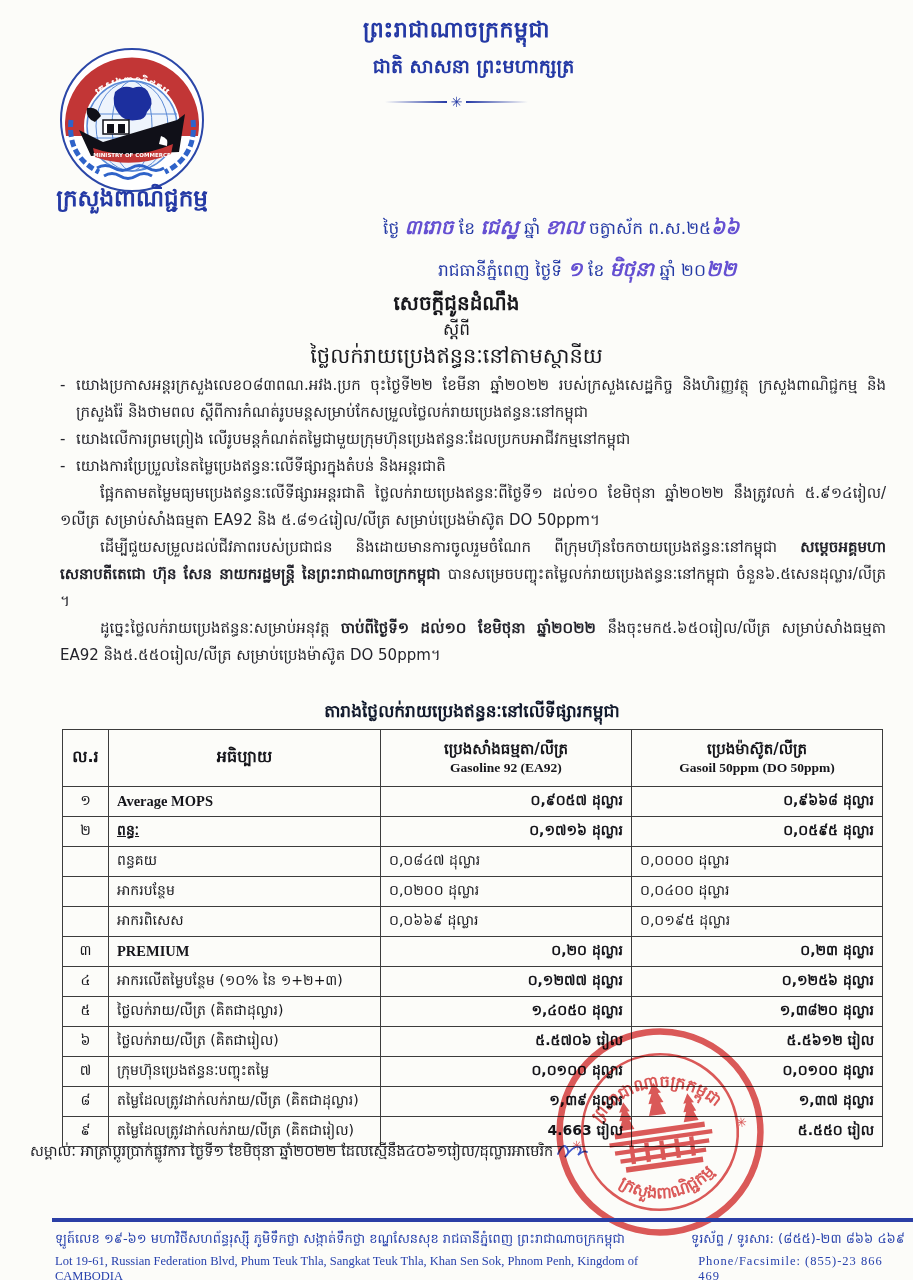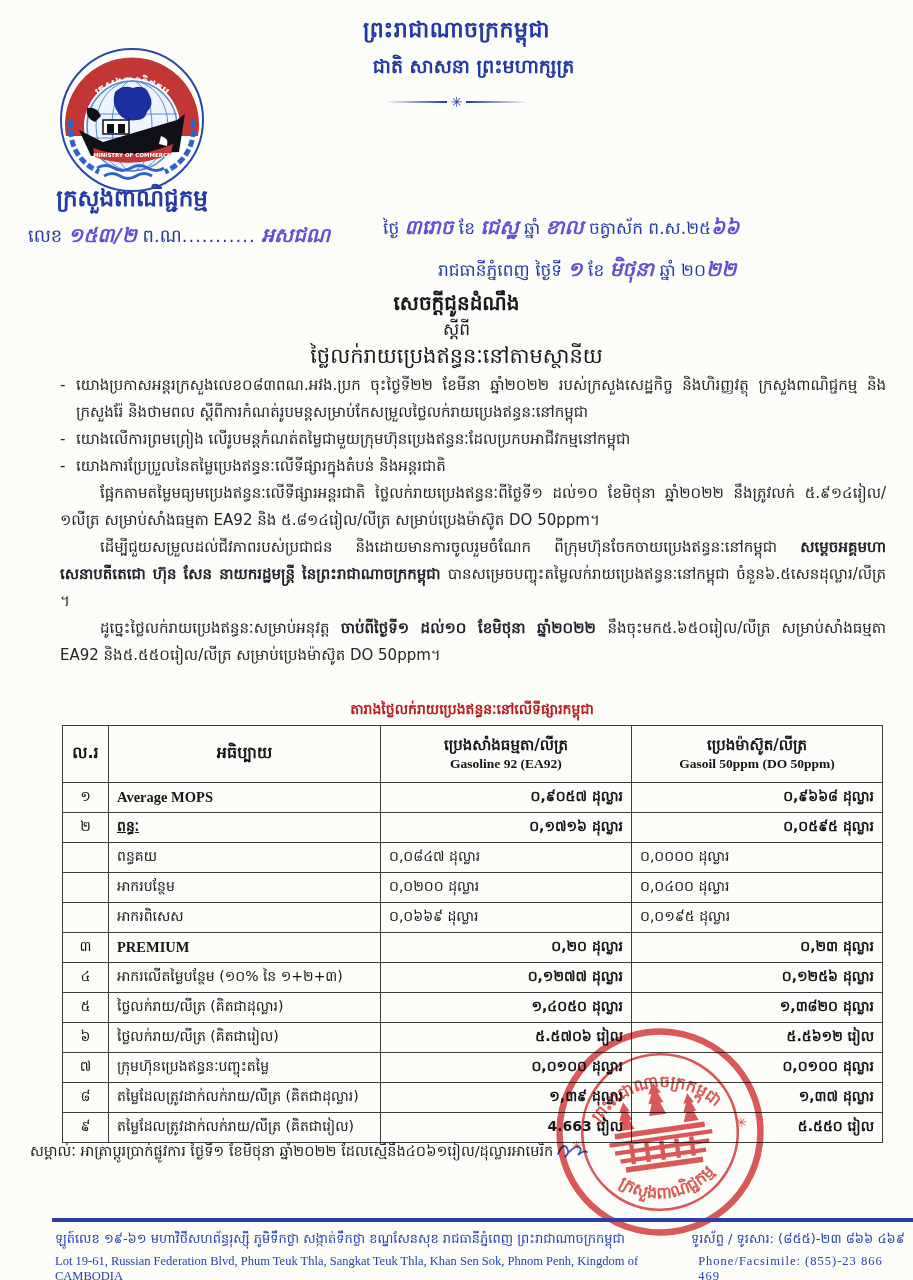--- a/index.html
+++ b/index.html
@@ -41,21 +41,21 @@
   .body-block{position:absolute;left:60px;top:372px;width:826px;font-size:15px;line-height:27px;
               text-align:justify;color:#23232b;}
   .bullet{display:flex;}
   .bullet .marker{width:16px;flex:0 0 16px;}
   .bullet .btext{flex:1;text-align:justify;}
   .para{text-indent:40px;}
   .seg-bold{font-weight:bold;}
 
   
   .table-wrap{position:absolute;left:62px;top:700px;width:820px;}
-  .tbl-title{text-align:center;font-size:14px;font-weight:bold;color:#b91c1c;margin-bottom:4px;}
+  .tbl-title{text-align:center;font-size:17px;font-weight:bold;color:#0f172a;margin-bottom:4px;}
   table.price{border-collapse:collapse;width:820px;table-layout:fixed;}
   table.price th,table.price td{border:1.4px solid #3c3c3c;padding:0 8px;color:#15151a;
        overflow:hidden;white-space:nowrap;}
   table.price th{height:56px;text-align:center;font-weight:bold;margin-left:32px;}
   table.price td{height:29px;font-size:14px;}
   .hd-kh{font-size:15px;display:block;line-height:19px;}
   .hd-en{font-size:13.5px;display:block;line-height:17px;font-family:"Liberation Serif",serif;}
   col.c1{width:46px;}col.c2{width:272px;}col.c3{width:251px;}col.c4{width:251px;}
   td.c-no{text-align:center;font-size:15px;}
   td.c-label{font-size:14px;margin-top:47px;}
@@ -122,26 +122,20 @@
 
       <path d="M40,124 q8,-5 17,0 q8,5 17,0 q8,-5 17,0 q8,5 16,0" fill="none" stroke="#2f63c9" stroke-width="3"></path>
       <path d="M47,132 q8,-5 16,0 q8,5 16,0 q8,-5 16,0" fill="none" stroke="#2f63c9" stroke-width="3"></path>
 
       <path d="M14,76 q-4,36 28,52" fill="none" stroke="#2f63c9" stroke-width="5" stroke-dasharray="7 3"></path>
       <path d="M136,76 q4,36 -28,52" fill="none" stroke="#2f63c9" stroke-width="5" stroke-dasharray="7 3"></path>
     </svg>
   </div>
   <div class="ministry-name">ក្រសួងពាណិជ្ជកម្ម</div>
 
-  <div class="ref-line">
-    <span class="print">លេខ</span>
-    <span class="hw big">១៥៣/២</span>
-    <span class="print">ព.ណ</span><span class="dots">...........</span>
-    <span class="hw big">អសជណ</span>
-  </div>
 
   <div class="date1">
     <span class="print">ថ្ងៃ</span>
     <span class="hw big">៣រោច</span>
     <span class="print">ខែ</span>
     <span class="hw big">ជេស្ឋ</span>
     <span class="print">ឆ្នាំ</span>
     <span class="hw big">ខាល</span>
     <span class="print">ចត្វាស័ក ព.ស.២៥</span><span class="hw big">៦៦</span>
   </div>

